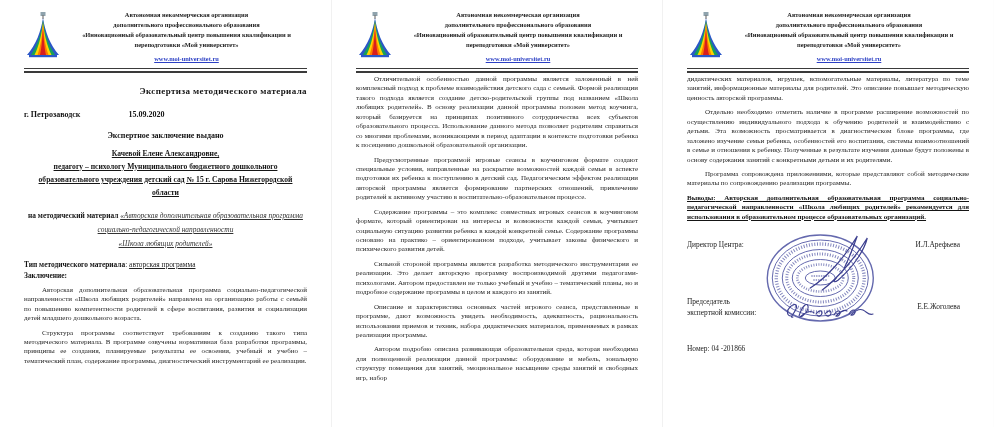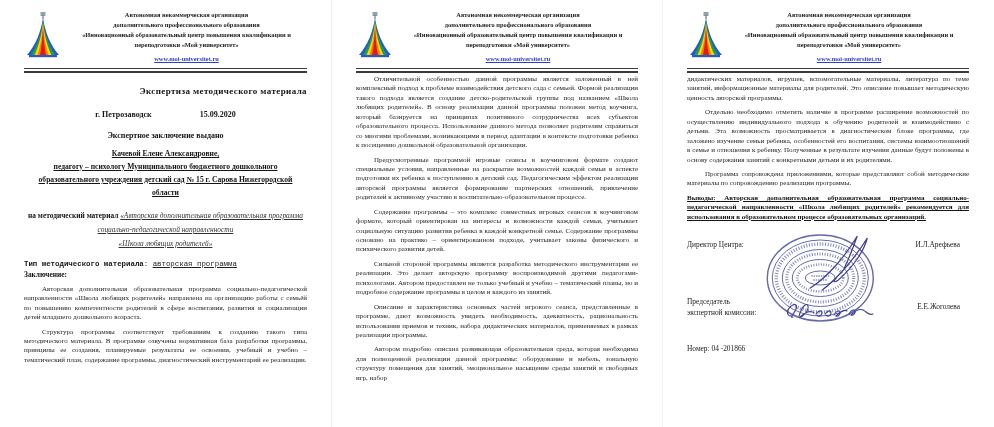--- a/index.html
+++ b/index.html
@@ -49,37 +49,37 @@
     border-top:1px solid #3a3a3a;
     border-bottom:2.5px solid #3a3a3a;
   }
 
   
   .doc-title{
     text-align:right;font-weight:bold;font-size:9px;
     letter-spacing:.4px;margin:13px 0 4px 0;color:#151515;
   }
   .row-city-date{
-    display:flex;justify-content:center;
+    display:flex;justify-content:flex-start;
     font-weight:bold;font-size:8px;margin:14px 0 6px 0;color:#151515;gap:48px;
   }
   .center-b{
     text-align:center;font-weight:bold;font-size:8px;margin:12px 0 4px 0;color:#151515;
   }
   .recipient{
     text-align:center;font-weight:bold;font-size:7.6px;line-height:1.7;
     margin:8px 6px 0 6px;color:#151515;
   }
   .recipient .u{text-decoration:underline;}
   .material{
     text-align:center;font-size:7.4px;line-height:1.9;margin:9px 0 0 0;
   }
   .material .lbl{font-weight:bold;color:#151515;}
   .material .it{font-style:italic;text-decoration:underline;color:#333;margin-top:38px;}
-  .type-line{font-size:7.4px;margin-top:9px;font-family:Liberation Mono, monospace;}
+  .type-line{font-size:7.4px;margin-top:9px;}
   .type-line .lbl{font-weight:bold;color:#151515;}
   .type-line .val{text-decoration:underline;}
   .concl{font-weight:bold;font-size:7.4px;color:#151515;margin-top:2px;}
 
   .body-text{margin-top:6px;}
   .body-text p{
     margin:0 0 5px 0;
     font-size:7px;
     line-height:1.35;
     text-align:justify;

